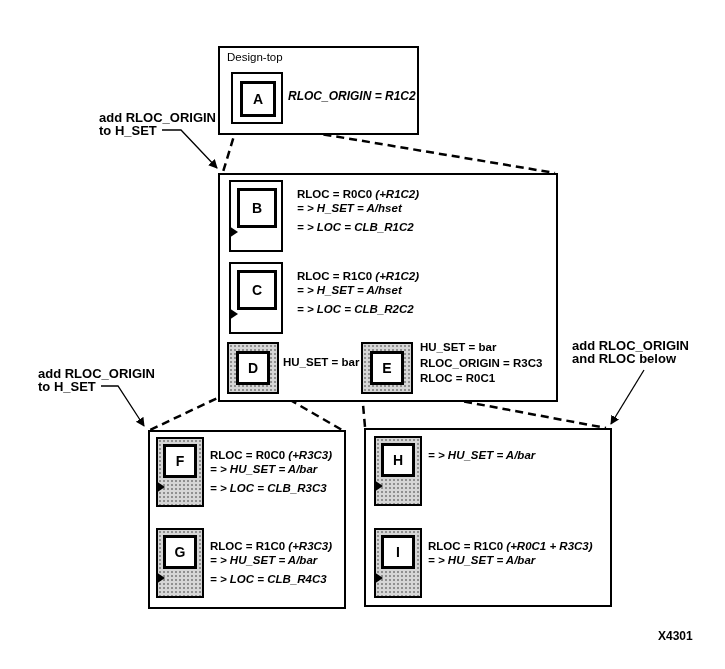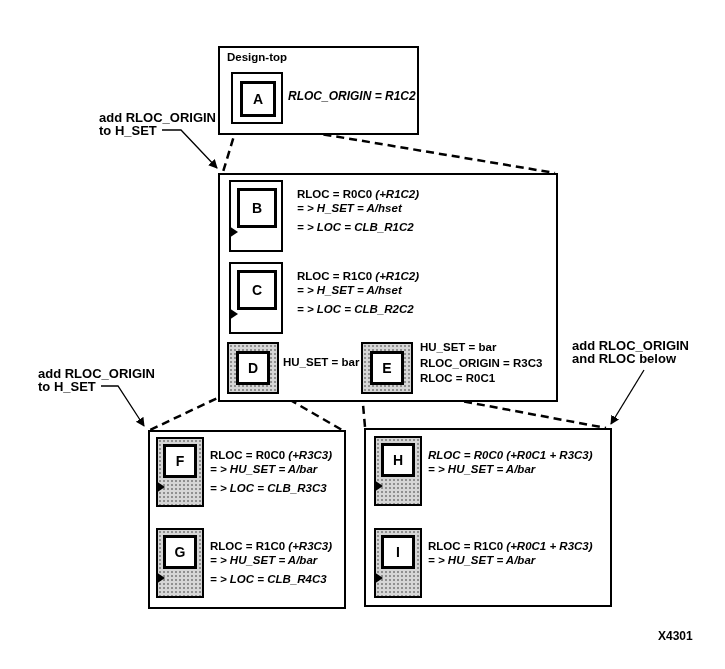--- a/index.html
+++ b/index.html
@@ -32,21 +32,21 @@
   .ctext{position:absolute;font-size:11.5px;font-weight:bold;line-height:14px;white-space:nowrap;}
   .ctext .paren{font-style:italic;}
   .ctext .drv{font-style:italic;}
   .ctext .gap{margin-top:5px;}
   .ctext.all-italic .rmain{font-style:italic;}
 
   .ctext3{position:absolute;font-size:11.5px;font-weight:bold;line-height:15.5px;white-space:nowrap;}
 
   .plainlabel{position:absolute;font-weight:bold;white-space:nowrap;}
   .annotation{position:absolute;font-size:13px;font-weight:bold;line-height:13px;white-space:nowrap;}
-  .boxtitle{position:absolute;font-size:11.5px;font-weight:bold;white-space:nowrap;}
+  .boxtitle{position:absolute;font-size:11.5px;font-weight:normal;white-space:nowrap;}
   .figlabel{position:absolute;font-size:12px;font-weight:bold;white-space:nowrap;}
 </style>
 </head>
 <body>
 
 <div id="canvas">
 
   <svg id="connectors" viewBox="0 0 725 669" xmlns="http://www.w3.org/2000/svg">
     <defs>
       <marker id="ah" markerUnits="userSpaceOnUse" markerWidth="11" markerHeight="10" refX="8" refY="4.5" orient="auto">
@@ -160,21 +160,20 @@
 
   <div class="bigbox" style="left:364px;top:428px;width:244px;height:175px;"></div>
 
   <div class="cell gray" style="left:374px;top:436px;width:48px;height:70px;">
     <div class="inner" style="left:5px;top:5px;width:28px;height:28px;">
       <span class="letter">H</span>
     </div>
     <span class="clk" style="top:42px;"></span>
   </div>
   <div class="ctext all-italic" style="left:428px;top:448px;">
-    <div><span class="rmain">RLOC = R0C0</span> <span class="paren">(+R0C1 + R3C3)</span></div>
     <div class="drv">= &gt; HU_SET = A/bar</div>
   </div>
 
   <div class="cell gray" style="left:374px;top:528px;width:48px;height:70px;">
     <div class="inner" style="left:5px;top:5px;width:28px;height:28px;">
       <span class="letter">I</span>
     </div>
     <span class="clk" style="top:42px;"></span>
   </div>
   <div class="ctext" style="left:428px;top:539px;">

